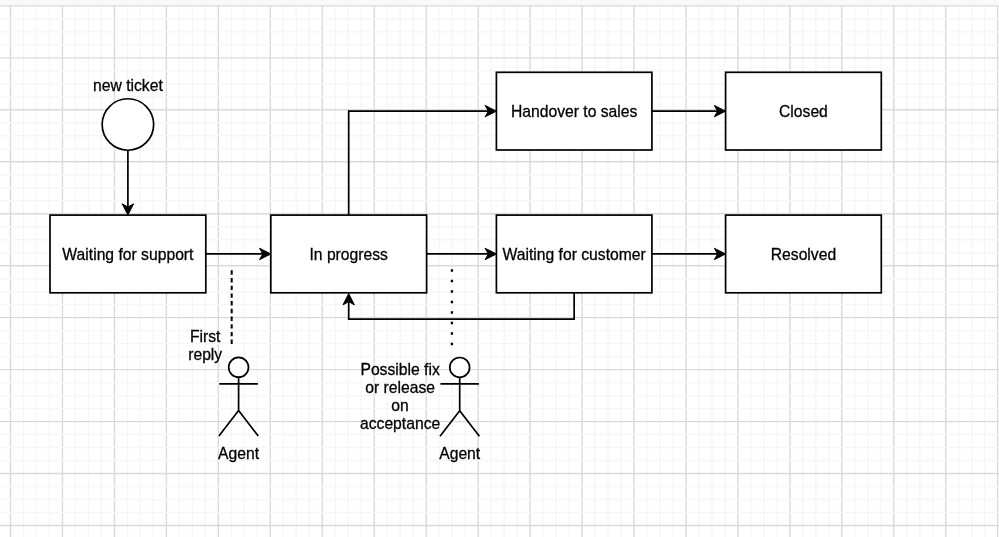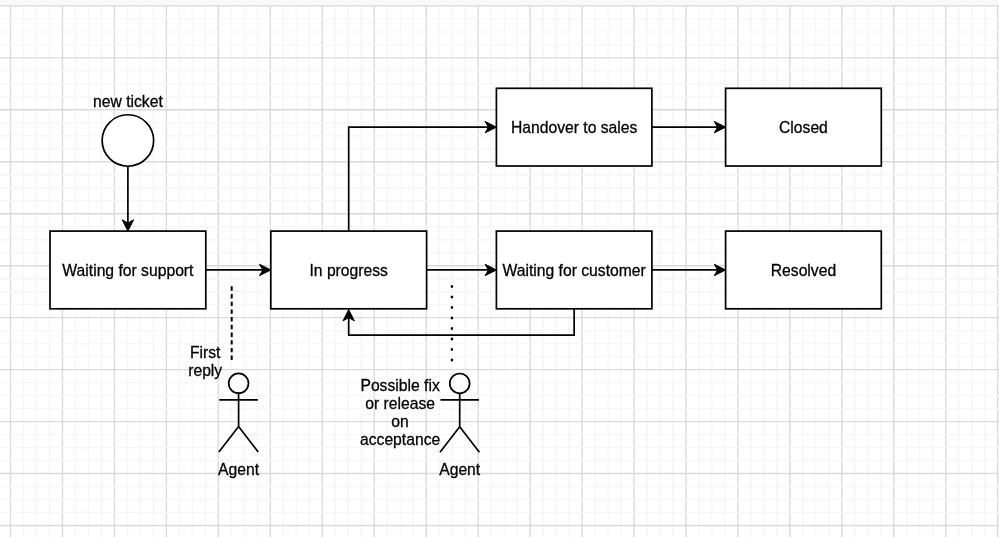--- a/index.html
+++ b/index.html
@@ -2,21 +2,21 @@
 <html><head>
 <meta charset="utf-8">
 <style>
   html,body{margin:0;padding:0;}
   body{width:999px;height:537px;overflow:hidden;background:#ffffff;
        font-family:"Liberation Sans",sans-serif;}
   #canvas{position:relative;width:999px;height:537px;overflow:hidden;}
   #topbar{position:absolute;left:0;top:0;width:999px;height:5px;background:#f8f9fa;}
   #topbar-rule{position:absolute;left:0;top:5px;width:999px;height:1px;background:#dfe1e5;}
   #grid{position:absolute;left:0;top:6px;width:999px;height:531px;}
-  #scene{position:absolute;left:0;top:16px;width:999px;height:376px;transform:translateZ(0);}
+  #scene{position:absolute;left:0;top:0;width:999px;height:376px;transform:translateZ(0);}
   svg{display:block;}
   .shape{fill:#ffffff;stroke:#000000;stroke-width:1.7;}
   .edge{fill:none;stroke:#000000;stroke-width:1.7;stroke-linecap:butt;stroke-linejoin:miter;}
   .edge-dashed{fill:none;stroke:#000000;stroke-width:2.0;stroke-dasharray:4.4 3.3;}
   .edge-dotted{fill:none;stroke:#000000;stroke-width:2.3;stroke-linecap:butt;stroke-dasharray:2.6 7.9;}
   .head{fill:#000000;stroke:#000000;stroke-width:1;stroke-linejoin:miter;}
   .stick{fill:none;stroke:#000000;stroke-width:1.7;stroke-linecap:butt;}
   text{font-family:"Liberation Sans",sans-serif;font-size:15.7px;fill:#000000;
        stroke:#000000;stroke-width:0.28px;paint-order:stroke fill;text-anchor:middle;}
 </style>

